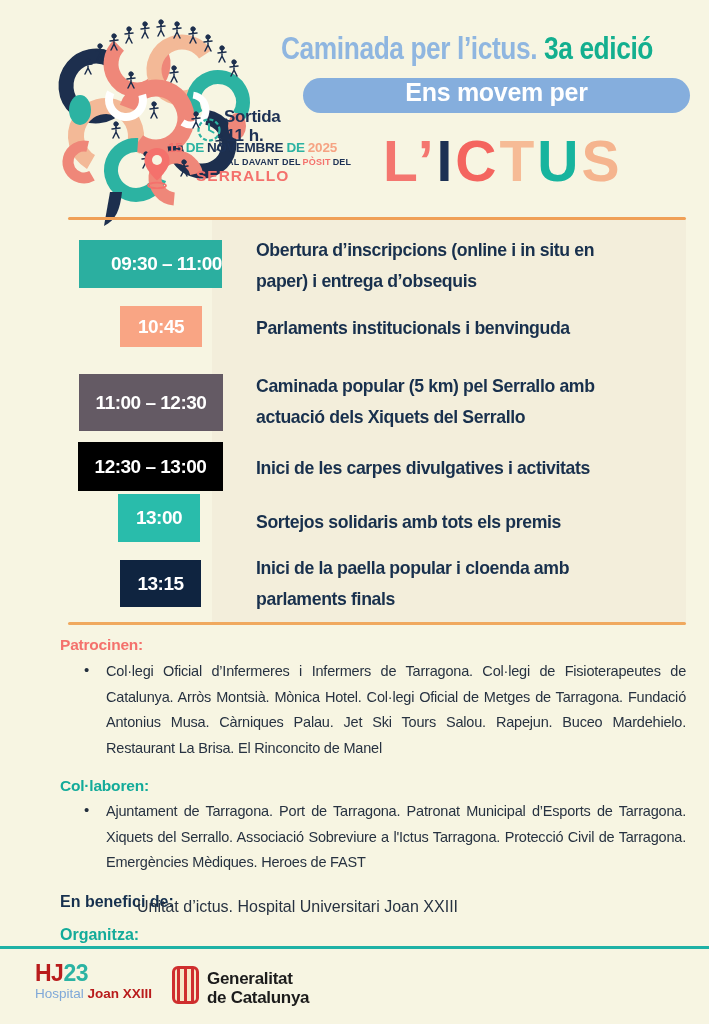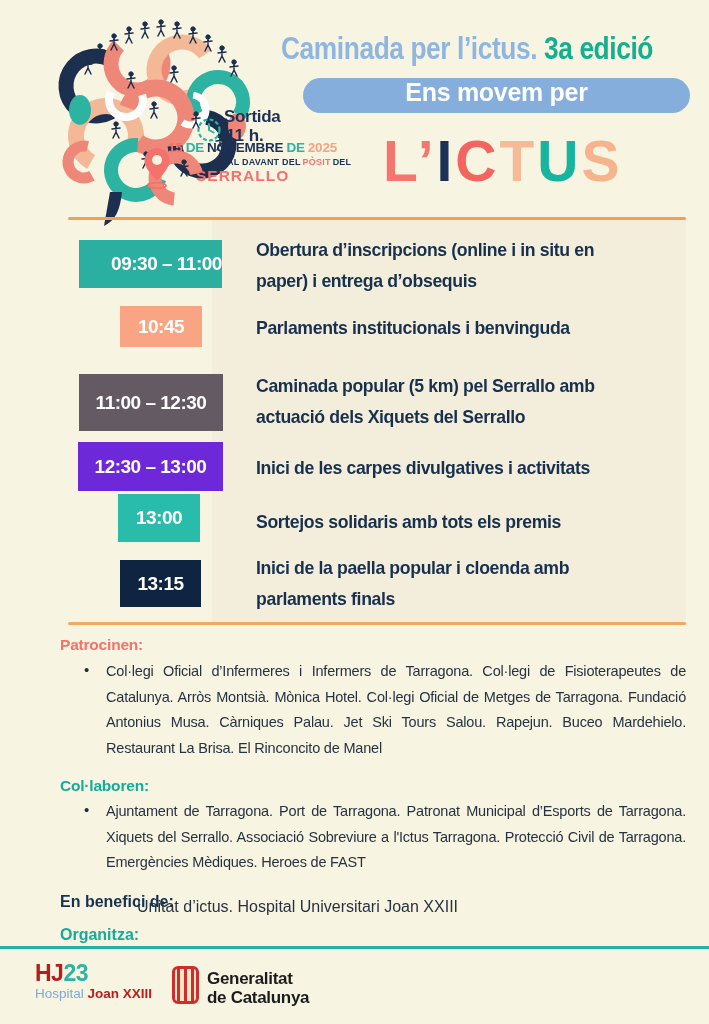--- a/index.html
+++ b/index.html
@@ -175,21 +175,21 @@
   <div class="desc d2">
     <span>Parlaments institucionals i benvinguda</span>
   </div>
 
   <div class="time-box tb3" style="background: rgb(100, 90, 100);">11:00 – 12:30</div>
   <div class="desc d3">
     <span>Caminada popular (5 km) pel Serrallo amb</span>
       <span>actuació dels Xiquets del Serrallo</span>
   </div>
 
-  <div class="time-box tb4" style="background: #6d28d9;">12:30 – 13:00</div>
+  <div class="time-box tb4" style="background: #000000;">12:30 – 13:00</div>
   <div class="desc d4">
     <span>Inici de les carpes divulgatives i activitats</span>
   </div>
 
   <div class="time-box tb5" style="background: rgb(41, 188, 171);">13:00</div>
   <div class="desc d5">
     <span>Sortejos solidaris amb tots els premis</span>
   </div>
 
   <div class="time-box tb6" style="background: rgb(15, 36, 64);">13:15</div>

